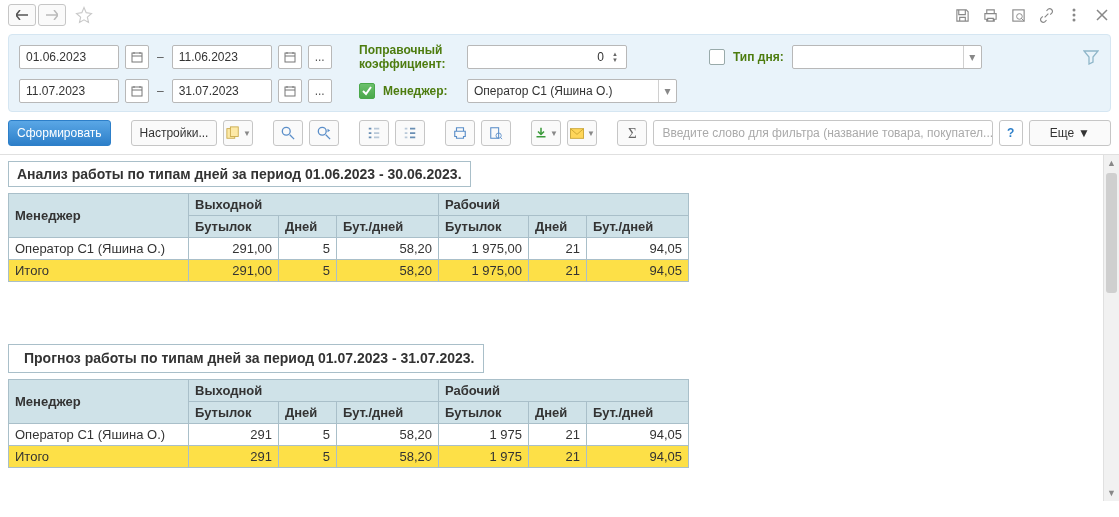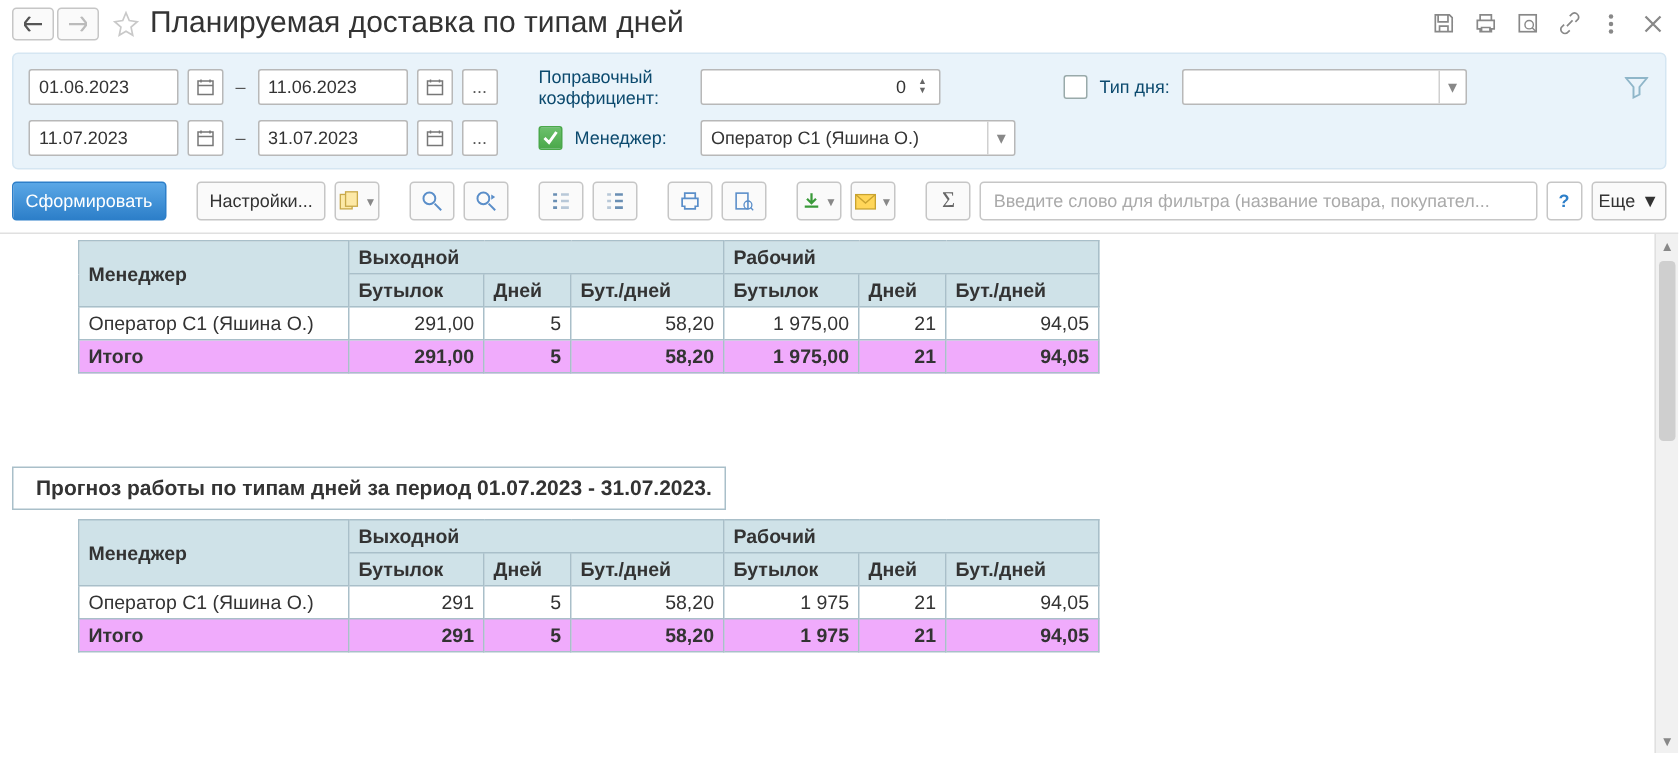--- a/index.html
+++ b/index.html
@@ -17,21 +17,21 @@
 
   
   .filterbar { background: #e9f3fa; border: 1px solid #d5e6f2; border-radius: 4px; margin: 4px 8px 8px 8px;
                padding: 8px 10px; display: grid; grid-template-columns: 340px 350px 360px 30px; row-gap: 8px; align-items: center; }
   .date-row { display: flex; align-items: center; gap: 6px; }
   .date-input { width: 100px; height: 24px; border: 1px solid #b8b8b8; border-radius: 2px; background: #fff;
                 padding: 0 6px; display: flex; align-items: center; }
   .cal-btn, .dots-btn { width: 24px; height: 24px; border: 1px solid #b8b8b8; border-radius: 2px; background: #fff;
                         display: inline-flex; align-items: center; justify-content: center; cursor: pointer; color: #555; }
   .dash { color: #555; padding: 0 2px; }
-  .lbl { color: #0c4a6e; }
+  .lbl { color: #4d7c0f; font-weight: bold; }
   .field-row { display: flex; align-items: center; gap: 8px; }
   .num-input { width: 160px; height: 24px; border: 1px solid #b8b8b8; border-radius: 2px; background: #fff;
                display: flex; align-items: center; justify-content: flex-end; padding: 0 4px; }
   .num-input .spin { width: 14px; display: flex; flex-direction: column; margin-left: 4px; }
   .num-input .spin span { font-size: 6px; line-height: 6px; color: #666; cursor: pointer; text-align: center; }
   .chk { width: 16px; height: 16px; border: 1px solid #9aa; border-radius: 2px; display: inline-flex;
          align-items: center; justify-content: center; background: #fff; cursor: pointer; }
   .chk.checked { background: linear-gradient(#6cc06c,#4aa84a); border-color: #4aa84a; color: #fff; }
   .select { height: 24px; border: 1px solid #b8b8b8; border-radius: 2px; background: #fff;
             display: flex; align-items: center; padding: 0 6px; position: relative; }
@@ -44,34 +44,34 @@
   .tb-sep { width: 8px; }
   .btn { height: 26px; border: 1px solid #c6c6c6; border-radius: 3px; background: #fafafa; padding: 0 8px;
          display: inline-flex; align-items: center; justify-content: center; cursor: pointer; color: #333; }
   .btn.primary { background: linear-gradient(#5aa7e6,#2d7fc9); color: #fff; border-color: #2d7fc9; font-weight: 400; }
   .btn.icon { width: 30px; padding: 0; }
   .btn .dd-caret { margin-left: 3px; font-size: 8px; color: #888; }
   .searchbox { flex: 1; height: 26px; border: 1px solid #c6c6c6; border-radius: 3px; background: #fff;
                padding: 0 8px; color: #aaa; display: flex; align-items: center; overflow: hidden; white-space: nowrap; }
   .help-btn { width: 24px; height: 26px; border: 1px solid #c6c6c6; border-radius: 3px; background: #fff;
               color: #2d7fc9; display: inline-flex; align-items: center; justify-content: center; cursor: pointer; font-weight: bold; }
-  .more-btn { height: 26px; border: 1px solid #c6c6c6; border-radius: 3px; background: #fafafa; padding: 0 4px;
+  .more-btn { height: 26px; border: 1px solid #c6c6c6; border-radius: 3px; background: #fafafa; padding: 0 20px;
               display: inline-flex; align-items: center; gap: 4px; cursor: pointer; }
 
   
   .report-wrap { position: relative; border-top: 1px solid #e0e0e0; height: calc(517px - 170px); overflow: hidden; }
   .report { padding: 4px 8px; }
   .section-title { display: inline-block; border: 1px solid #a9bfc9; padding: 4px 8px; font-weight: bold; font-size: 14px; margin: 2px 0 6px 0; background: #fff; }
   .section-title.multi { line-height: 1.35; padding-left: 15px; }
-  table.rpt { border-collapse: collapse; margin-left: 44px; }
+  table.rpt { border-collapse: collapse; }
   table.rpt th, table.rpt td { border: 1px solid #a9bfc9; padding: 3px 6px; font-size: 13px; }
   table.rpt th { background: #cfe2e8; text-align: left; font-weight: bold; }
   table.rpt td { text-align: right; background: #fff; }
   table.rpt td.lcell { text-align: left; }
-  table.rpt tr.total td { background: #f0abfc; font-weight: bold; }
+  table.rpt tr.total td { background: #fde047; font-weight: normal; }
   .col-mgr { width: 180px; }
   .col-b { width: 90px; }
   .col-d { width: 58px; }
   .col-bd { width: 102px; }
   .vscroll { position: absolute; right: 0; top: 0; width: 16px; height: 100%; background: #f1f1f1; border-left: 1px solid #e0e0e0; }
   .vscroll .arrow { height: 16px; display: flex; align-items: center; justify-content: center; color: #888; font-size: 9px; cursor: pointer; }
   .vscroll .thumb { position: absolute; left: 2px; right: 2px; top: 18px; height: 120px; background: #cfcfcf; border-radius: 3px; }
 
   svg { display: block; }
 </style>
@@ -88,21 +88,20 @@
   <div class="nav-btn">
     <svg width="12" height="10" viewBox="0 0 12 10">
           <path d="M8 0 L12 5 L8 10 M12 5 H0" stroke="#bbb" stroke-width="1.5" fill="none"></path>
         </svg>
   </div>
   <span class="star">
     <svg width="18" height="18" viewBox="0 0 24 24">
           <path d="M12 2l2.9 6.9L22 10l-5.5 4.8L18 22l-6-3.5L6 22l1.5-7.2L2 10l7.1-1.1z" fill="none" stroke="#c9c9c9" stroke-width="1.5"></path>
         </svg>
   </span>
-  <span class="title">Планируемая доставка по типам дней</span>
   <div class="title-actions">
     <span class="ta">
           <svg width="15" height="15" viewBox="0 0 16 16">
             <path d="M2 2h10l2 2v10H2z M4 2v5h7V2 M5 10h6v4H5z" fill="none" stroke="#888" stroke-width="1.2"></path>
           </svg>
         </span>
     <span class="ta">
           <svg width="15" height="15" viewBox="0 0 16 16">
             <path d="M4 6V2h8v4 M2 6h12v6h-2v2H4v-2H2z M5 11h6v3H5z" fill="none" stroke="#888" stroke-width="1.2"></path>
           </svg>
@@ -312,20 +311,21 @@
   <div class="more-btn">
     <span>Еще</span>
     <span class="dd-caret">▼</span>
   </div>
 </div>
 
 <div class="report-wrap">
   <div class="report">
 
     
+    <div class="section-title">Анализ работы  по типам дней  за период 01.06.2023 - 30.06.2023.</div>
     <table class="rpt">
       <tbody>
             <tr>
         <th class="col-mgr" rowspan="2">Менеджер</th>
         <th colspan="3">Выходной</th>
         <th colspan="3">Рабочий</th>
       </tr>
       <tr>
         <th class="col-b">Бутылок</th>
         <th class="col-d">Дней</th>

